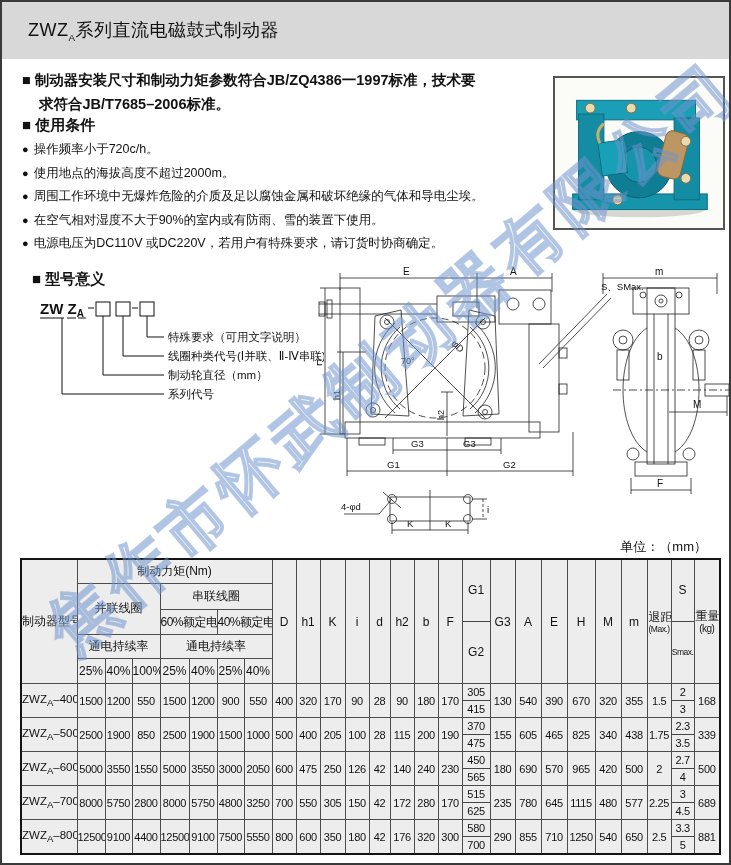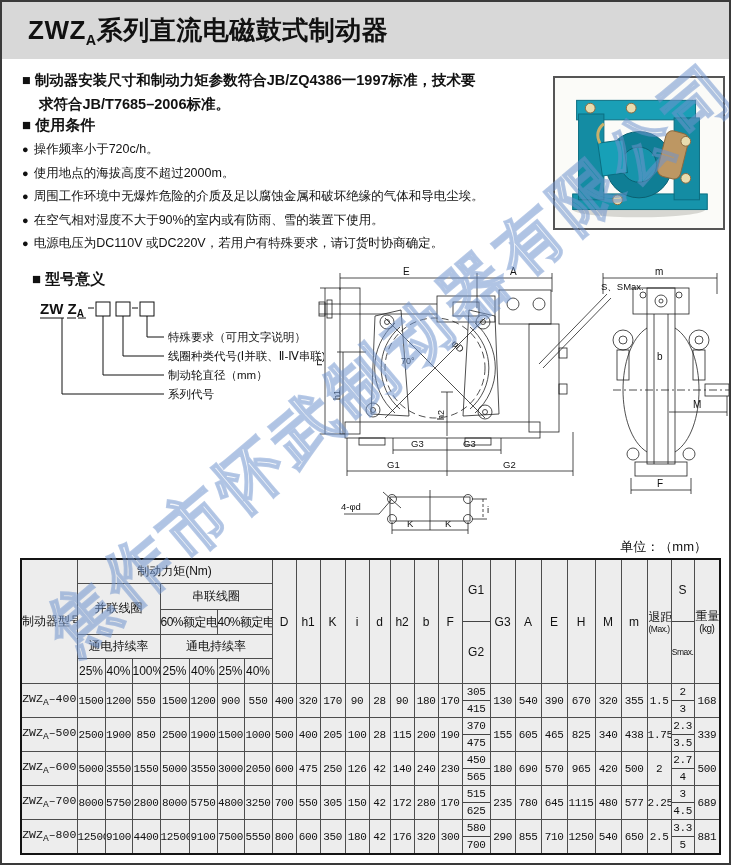--- a/index.html
+++ b/index.html
@@ -3,21 +3,21 @@
 <meta charset="utf-8">
 <style>
   html,body{margin:0;padding:0;background:#ffffff;}
   #page{
     position:relative;width:731px;height:865px;box-sizing:border-box;
     border:2px solid #3a3a3a;background:#ffffff;overflow:hidden;
     font-family:"Liberation Sans","DejaVu Sans",sans-serif;color:#111;
   }
   .titlebar{position:absolute;left:0;top:0;right:0;height:57px;background:#d8d8d8;
     display:flex;align-items:center;padding-left:26px;box-sizing:border-box;}
-  .titlebar .t{font-size:26px;font-weight:700;letter-spacing:0.5px;}
+  .titlebar .t{font-size:18px;font-weight:400;letter-spacing:0.5px;}
   .titlebar sub{font-size:0.55em;}
   .intro{position:absolute;left:20px;top:66px;width:540px;font-weight:bold;font-size:14.5px;line-height:24px;}
   .intro .l2{padding-left:17px;}
   .sec-head{position:absolute;font-weight:bold;font-size:15px;text-align:right;}
   .cond-list{position:absolute;left:20px;top:136px;width:560px;list-style:none;margin:0;padding:0;}
   .cond-list li{font-size:12.5px;line-height:23.5px;white-space:nowrap;}
   .cond-list .blt{font-size:11px;margin-right:5px;}
   .photo{position:absolute;left:551px;top:74px;width:172px;height:154px;box-sizing:border-box;
     border:2px solid #555;background:#fbfbf8;padding:6px;}
   .photo svg{width:100%;height:100%;}
@@ -34,21 +34,21 @@
   .unit{position:absolute;right:22px;top:536px;font-size:13px;}
   table.spec{position:absolute;left:18px;top:556px;border-collapse:collapse;table-layout:fixed;width:694px;
     background:#ededed;border:2px solid #141414;}
   table.spec th,table.spec td{border:1px solid #4d4d4d;text-align:center;vertical-align:middle;
     padding:0;font-size:12px;font-weight:normal;overflow:hidden;}
   table.spec thead tr:nth-child(1){height:24px;}
   table.spec thead tr:nth-child(2){height:25px;}
   table.spec thead tr:nth-child(3){height:25px;}
   table.spec thead tr:nth-child(4){height:24px;}
   table.spec thead tr:nth-child(5){height:25px;}
-  table.spec tbody tr{height:34px;font-family:Liberation Mono, monospace;}
+  table.spec tbody tr{height:34px;}
   table.spec td{font-size:11px;letter-spacing:-0.3px;white-space:nowrap;}
   table.spec td.model{font-size:11.5px;letter-spacing:0;}
   th.nowrap{white-space:nowrap;font-size:11.5px;}
   th.sm{font-size:9.5px;white-space:nowrap;letter-spacing:-0.5px;}
   th.pct{font-size:11px;}
   .tiny{display:block;font-size:8.5px;letter-spacing:-0.5px;}
   .frac span{display:block;line-height:16px;}
   .frac span + span{border-top:1px solid #444;}
   .fg span{height:61px;line-height:61px;}
   .fs span{height:61px;line-height:61px;}

